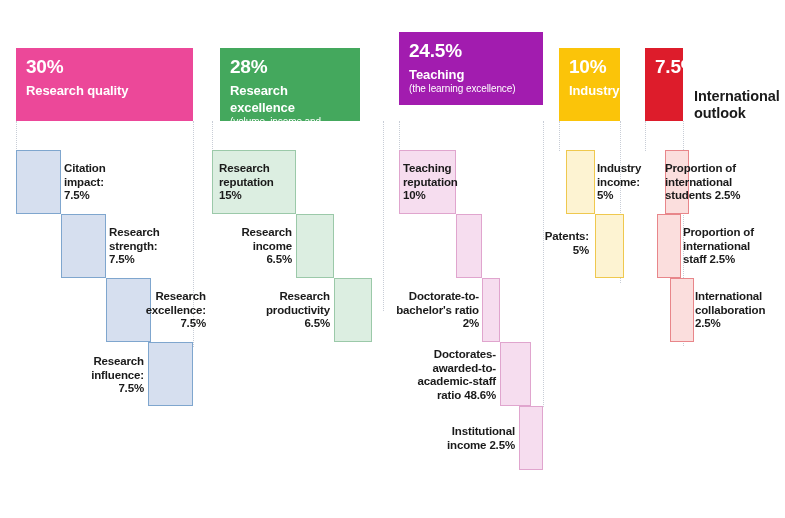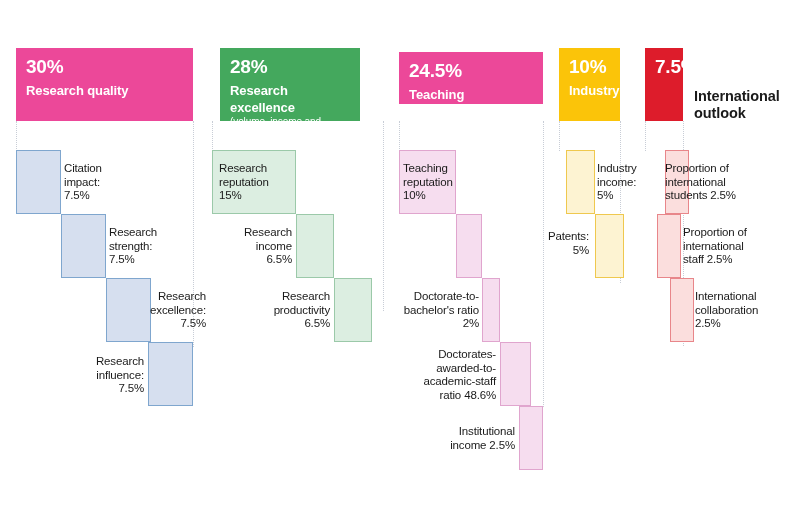--- a/index.html
+++ b/index.html
@@ -69,21 +69,21 @@
     box-sizing: border-box;
     border-width: 1px;
     border-style: solid;
   }
 
   
   .metric-label {
     position: absolute;
     color: #1a1a1a;
     font-size: 11.5px;
-    font-weight: normal;
+    font-weight: bold;
     line-height: 13.5px;
     letter-spacing: -0.15px;
     white-space: pre-line;
   }
   .metric-label.align-left  { text-align: left; }
   .metric-label.align-right { text-align: right; }
 </style>
 </head>
 <body>
 
@@ -124,21 +124,21 @@
     <div class="metric-box" style="left: 296px; top: 214px; width: 38px; height: 64px; background: rgb(220, 238, 225); border-color: rgb(155, 201, 169);"></div>
     <div class="metric-label align-right" style="left: 228px; top: 226px; width: 64px;">Research
 income
 6.5%</div>
     <div class="metric-box" style="left: 334px; top: 278px; width: 38px; height: 64px; background: rgb(220, 238, 225); border-color: rgb(155, 201, 169);"></div>
     <div class="metric-label align-right" style="left: 252px; top: 290px; width: 78px;">Research
 productivity
 6.5%</div>
     <div class="guide" style="left: 399px; top: 121px; height: 30px;"></div>
     <div class="guide" style="left: 543px; top: 121px; height: 286px;"></div>
-    <div class="pillar-header" style="left: 399px; top: 52px; width: 144px; height: 52px; background: #ec4899;">
+    <div class="pillar-header" style="left: 399px; top: 32px; width: 144px; height: 73px; background: #a21caf;">
       <div class="pillar-pct">24.5%</div>
       <div class="pillar-name">Teaching</div>
       <div class="pillar-sub">(the learning excellence)</div>
     </div>
     <div class="metric-box" style="left: 399px; top: 150px; width: 57px; height: 64px; background: rgb(246, 221, 239); border-color: rgb(224, 165, 206);"></div>
     <div class="metric-label align-left" style="left: 403px; top: 162px; width: 60px;">Teaching
 reputation
 10%</div>
     <div class="metric-box" style="left: 456px; top: 214px; width: 26px; height: 64px; background: rgb(246, 221, 239); border-color: rgb(224, 165, 206);"></div>
     <div class="metric-box" style="left: 482px; top: 278px; width: 18px; height: 64px; background: rgb(246, 221, 239); border-color: rgb(224, 165, 206);"></div>

